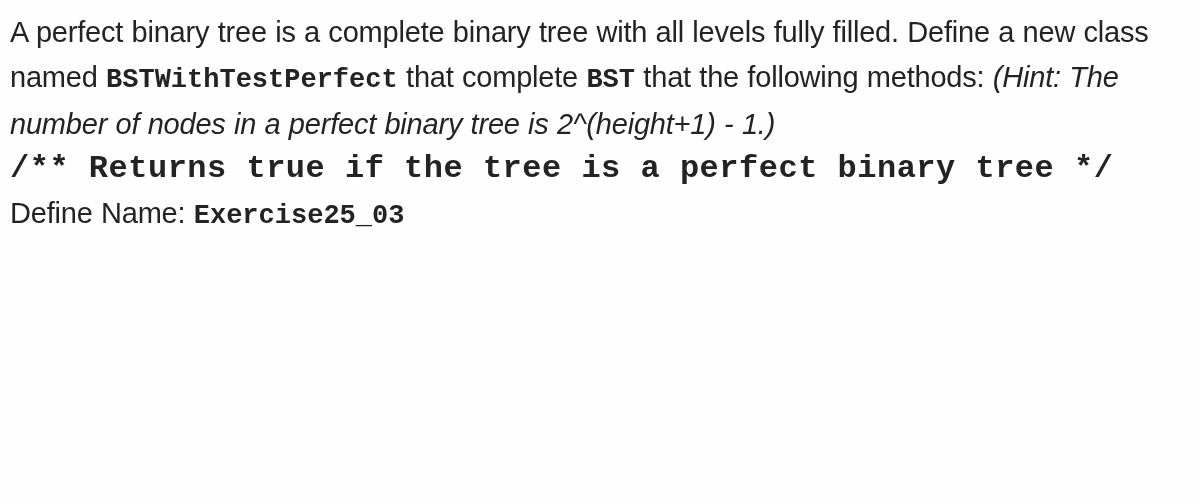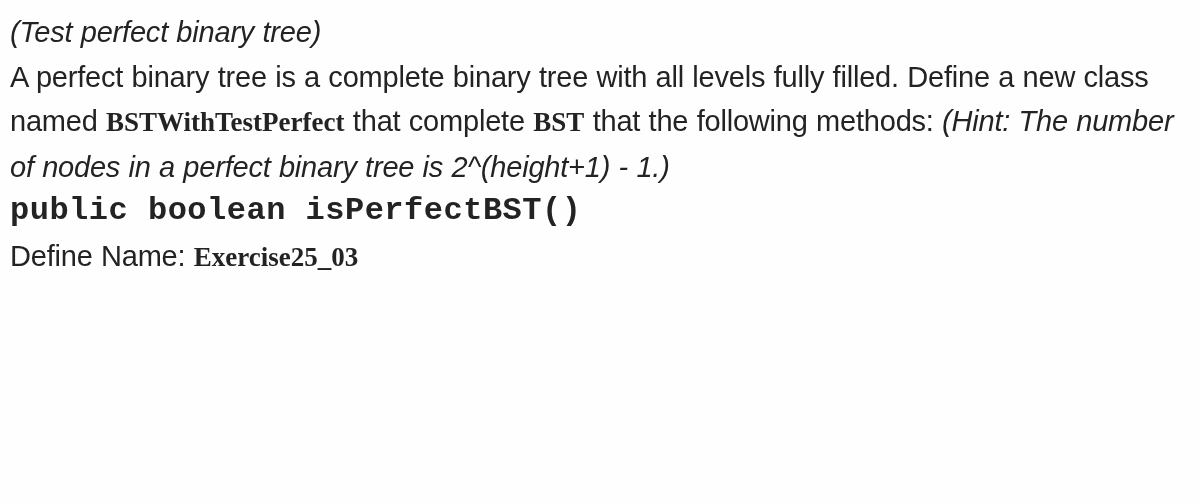--- a/index.html
+++ b/index.html
@@ -28,21 +28,21 @@
     color: #232323;
     margin: 0;
     white-space: normal;
   }
 
   .italic {
     font-style: italic;
   }
 
   .code-inline {
-    font-family: Liberation Serif, serif;
+    font-family: Liberation Mono, monospace;
     font-weight: bold;
     font-size: 27px;
     letter-spacing: 0px;
     color: #232323;
   }
 
   .code-block {
     font-family: "Liberation Mono", "DejaVu Sans Mono", monospace;
     font-weight: bold;
     font-size: 32px;
@@ -51,23 +51,22 @@
     color: #232323;
     margin: 0;
     white-space: pre-wrap;
   }
 </style>
 </head>
 <body>
 
 <div id="problem-statement">
 
-  <p class="para italic">(Test perfect binary tree)</p>
 
   <p class="para"><span>A perfect binary tree is a complete binary tree with all levels fully filled. Define a new class named </span><span class="code-inline">BSTWithTestPerfect</span><span> that complete </span><span class="code-inline">BST</span><span> that the following methods: </span><span class="italic">(Hint: The number of nodes in a perfect binary tree is 2^(height+1) - 1.)</span></p>
 
+  <p class="code-block">/** Returns true if the tree is a perfect binary tree */</p>
 
-  <p class="code-block">public boolean isPerfectBST()</p>
 
 
   <p class="para"><span>Define Name: </span><span class="code-inline">Exercise25_03</span></p>
 
 </div>
 
 </body></html>

